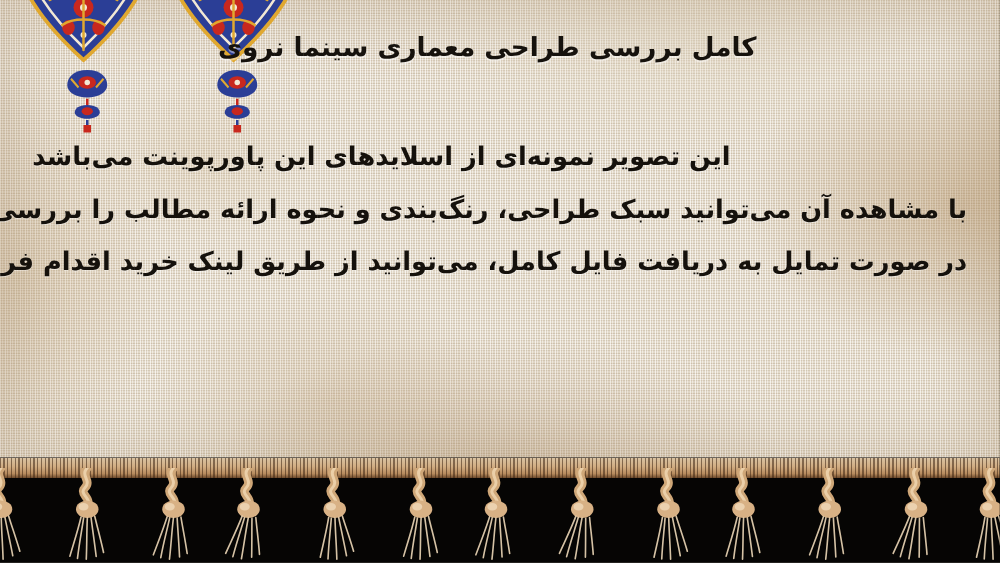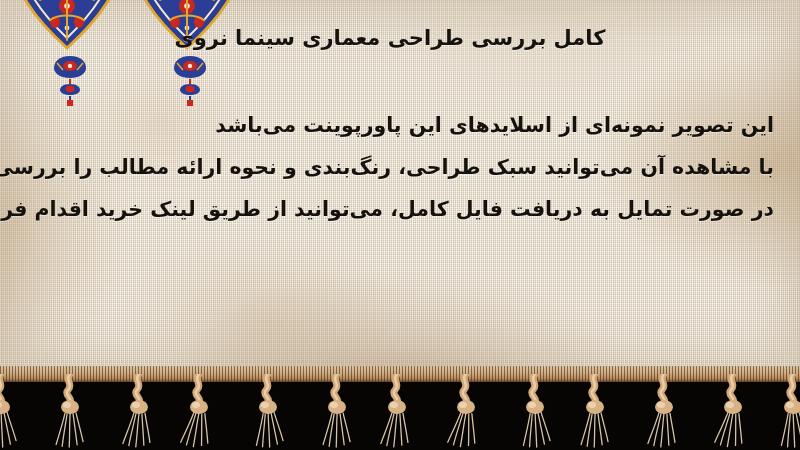--- a/index.html
+++ b/index.html
@@ -108,21 +108,21 @@
     direction: rtl;
     text-shadow: 0 1px 0 rgba(255,255,255,0.42);
   }
   .body-block {
     position: absolute;
     top: 104px;
     left: 0;
     width: 800px;
     padding: 0 26px;
     box-sizing: border-box;
-    text-align: right;
+    text-align: left;
     direction: rtl;
   }
   .body-line {
     font-family: "DejaVu Sans", sans-serif;
     font-size: 20.5px;
     font-weight: 600;
     color: #15110c;
     line-height: 42px;
     white-space: nowrap;
     letter-spacing: -0.2px;

